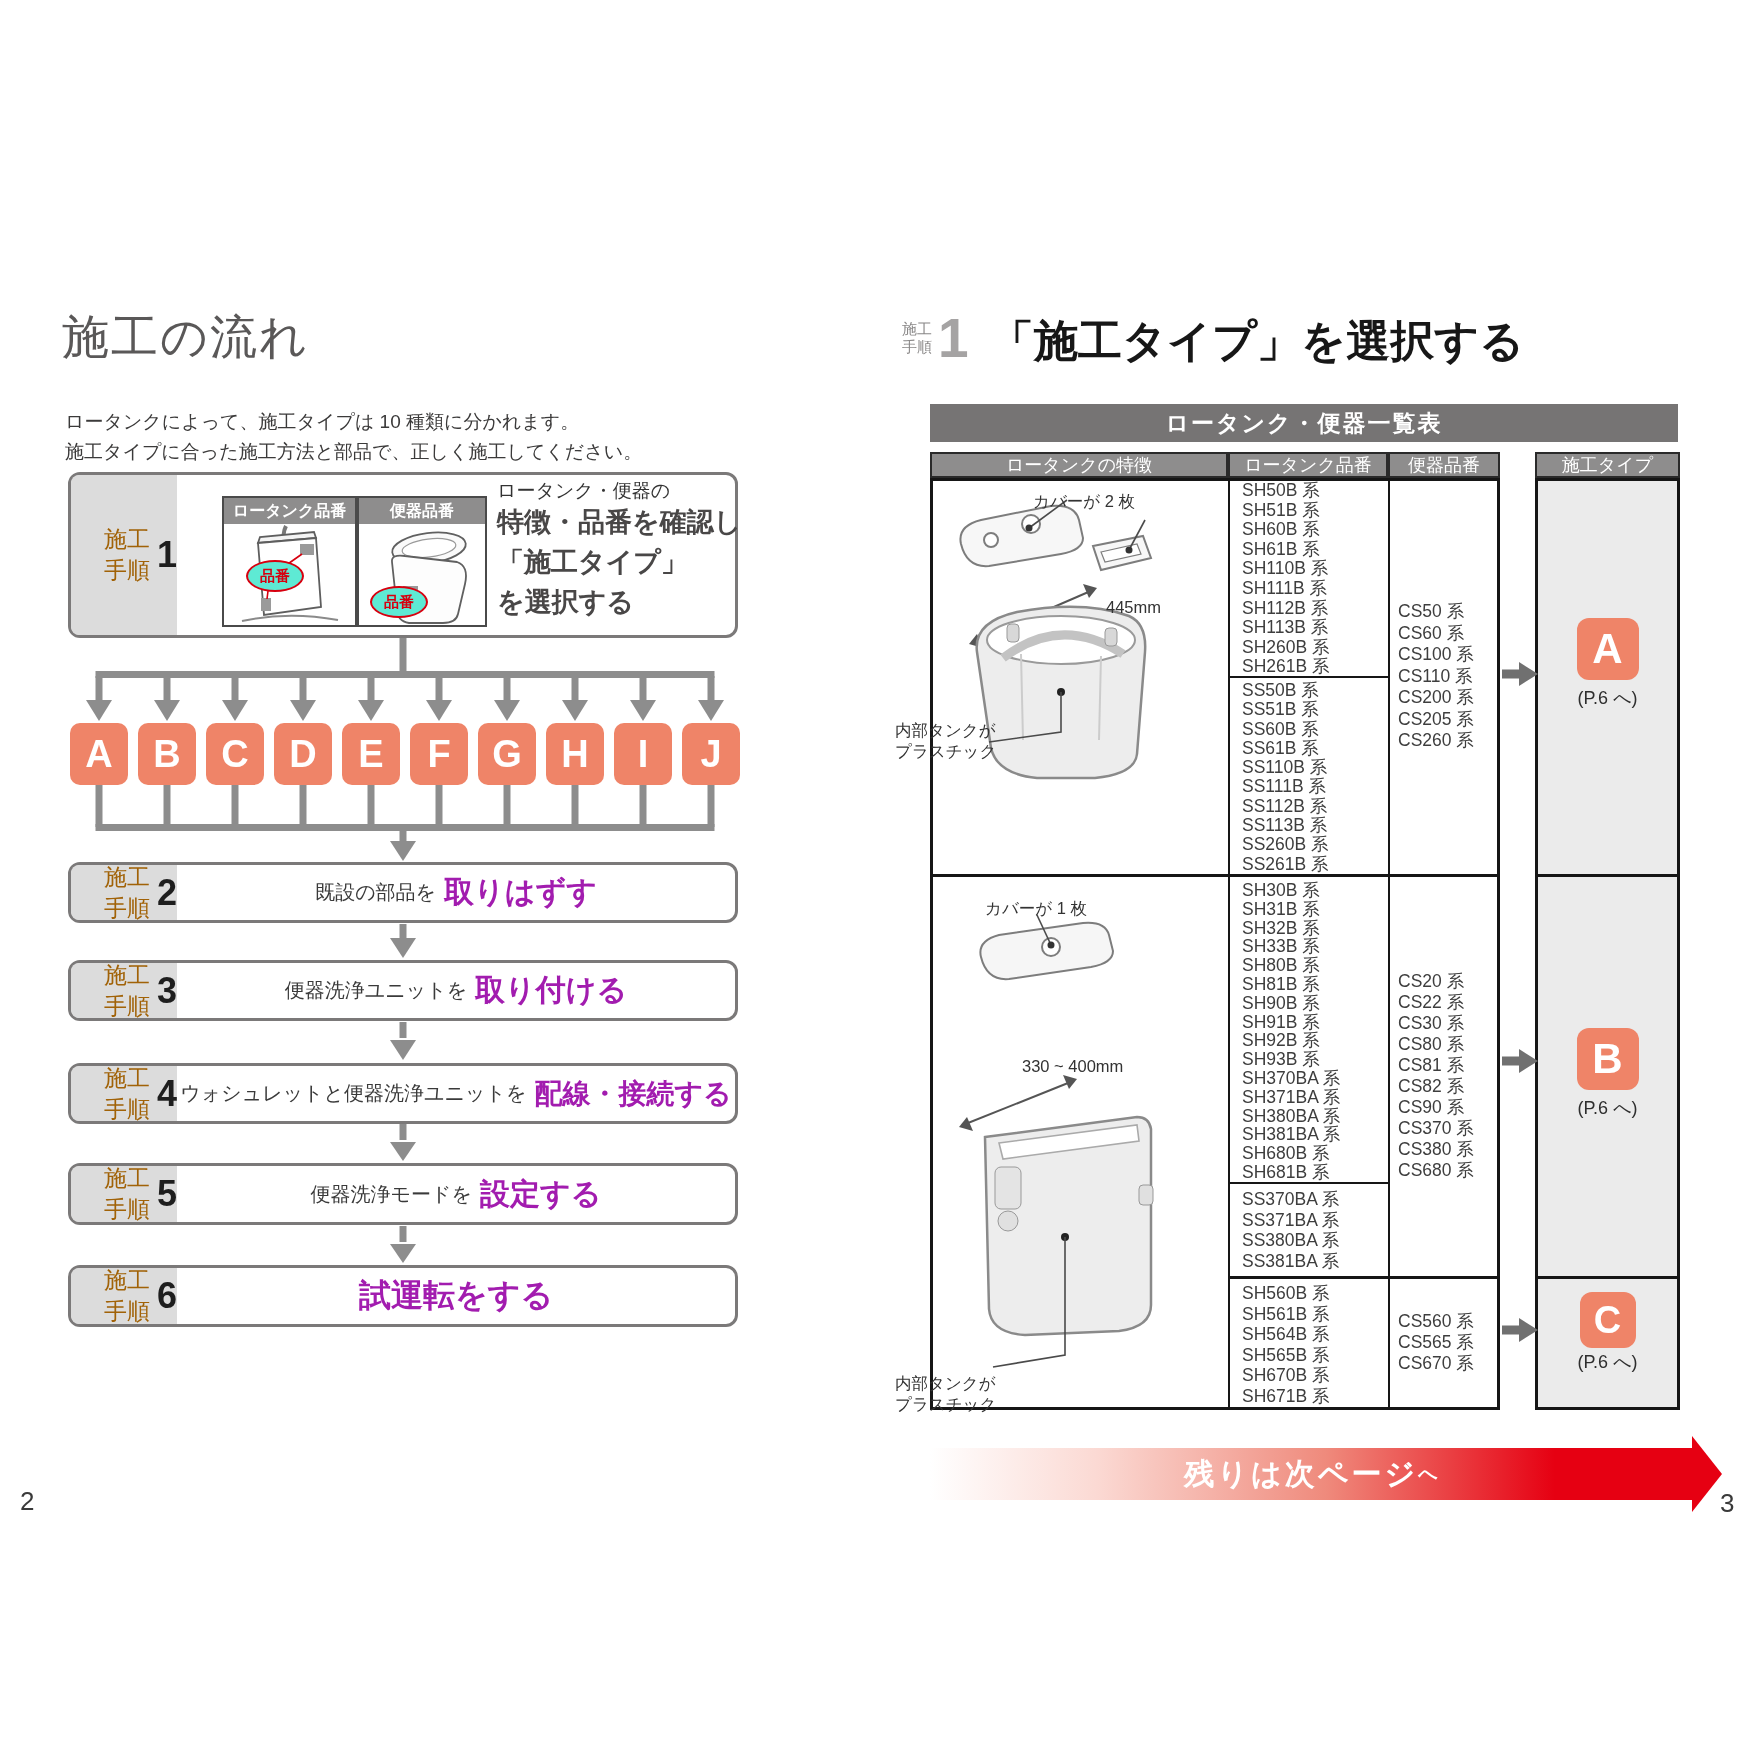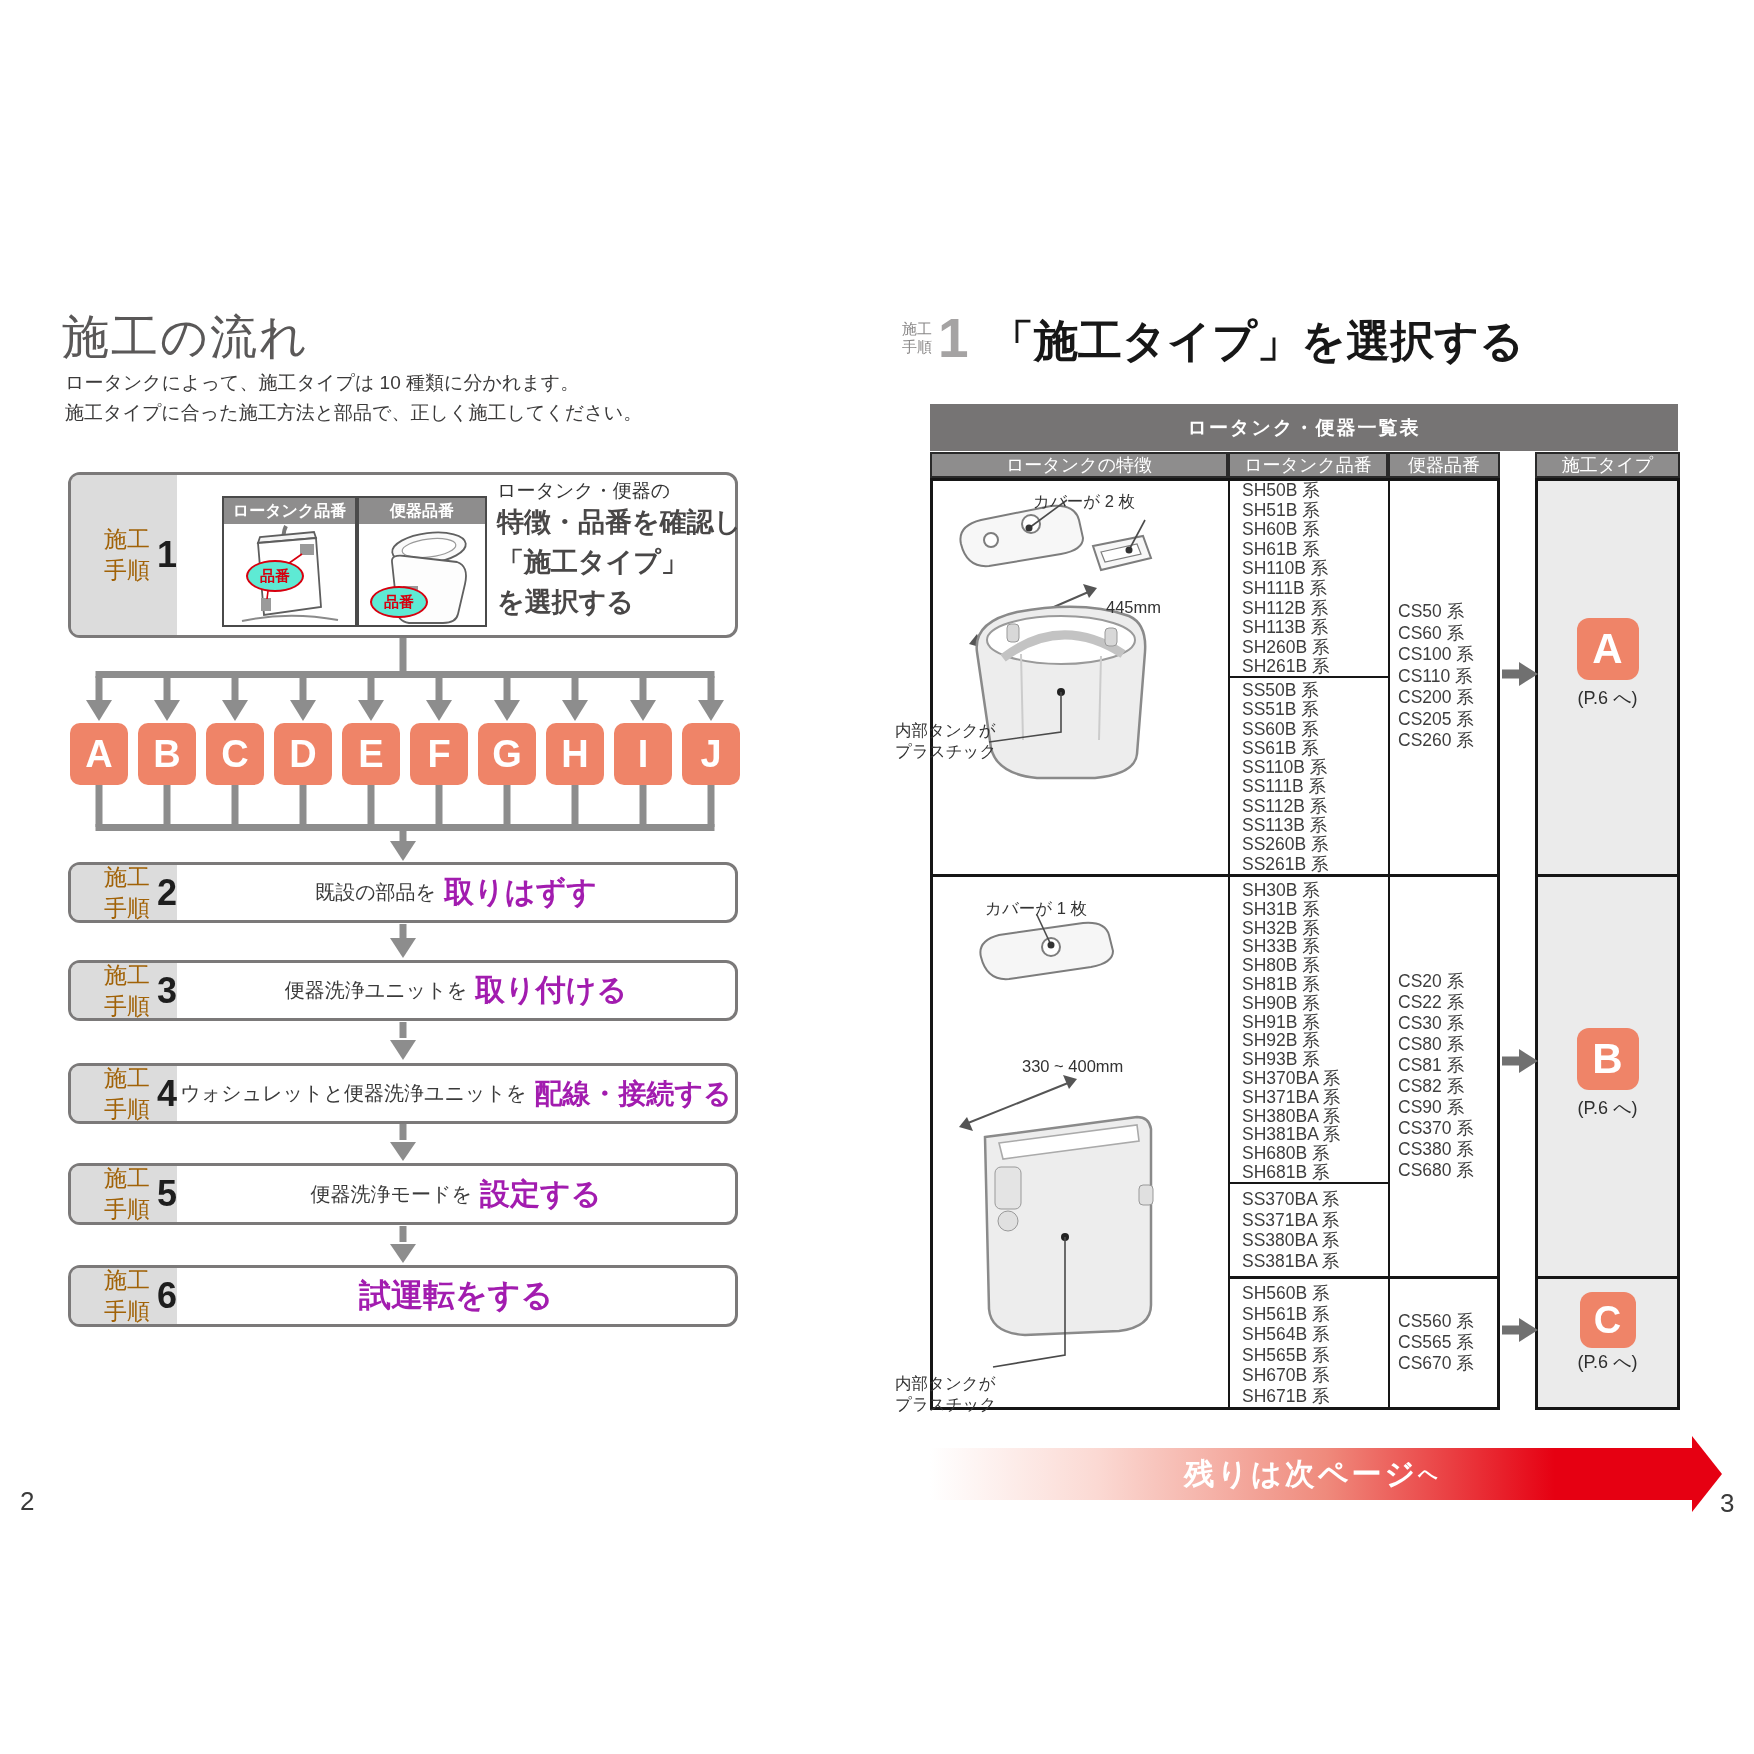--- a/index.html
+++ b/index.html
@@ -1,21 +1,21 @@
 <!DOCTYPE html>
 <html><head>
 <meta charset="utf-8">
 <style>
   html,body{margin:0;padding:0;background:#fff;}
   #canvas{position:relative;width:1754px;height:1754px;background:#ffffff;overflow:hidden;
           font-family:"Liberation Sans","DejaVu Sans",sans-serif;color:#333;}
   .abs{position:absolute;}
   
   .l-title{left:62px;top:306px;font-size:47px;font-weight:normal;color:#5a5858;letter-spacing:2px;}
-  .l-intro{left:65px;top:368px;font-size:19px;color:#3b3a3a;line-height:30px;}
+  .l-intro{left:65px;top:407px;font-size:19px;color:#3b3a3a;line-height:30px;}
   .step-box{left:68px;width:670px;background:#fff;border:3px solid #7b7979;border-radius:12px;display:flex;box-sizing:border-box;}
   .step-label{width:106px;background:#dcdcdc;border-radius:8px 0 0 8px;display:flex;align-items:center;justify-content:center;gap:3px;flex:none;}
   .step-prefix{font-size:23px;color:#a16207;margin-left:33px;}
   .step-num{font-size:36px;font-weight:bold;color:#1e1e1e;}
   .step-content{flex:1;display:flex;align-items:center;justify-content:center;gap:8px;}
   .step-plain{font-size:20px;color:#3a3a3a;}
   .step-bold{font-size:30px;font-weight:bold;color:#a21caf;}
   .panelhead{background:#8e8d8d;color:#fff;font-size:16px;font-weight:bold;height:26px;display:flex;align-items:center;justify-content:center;}
   .panel{background:#fff;border:2px solid #4a4a4a;box-sizing:border-box;}
   .stamp{border:2.5px solid #d7000f;border-radius:50%;color:#d7000f;background:#5eead4;font-size:15px;font-weight:bold;
@@ -23,21 +23,21 @@
   .s1-lead{font-size:19px;color:#333;}
   .s1-bold{font-size:27px;font-weight:900;color:#494747;line-height:40px;}
   .badge-row{left:70px;top:723px;width:670px;height:62px;display:flex;justify-content:space-between;z-index:3;}
   .type-badge{width:58px;height:62px;background:#ef8468;border-radius:10px;color:#fff;font-size:38px;font-weight:800;
               display:flex;align-items:center;justify-content:center;}
   .pageno{font-size:26px;color:#3a3a3a;}
   
   .r-prefix{left:902px;top:320px;font-size:15px;line-height:18px;color:#8a8888;}
   .r-num{left:938px;top:306px;font-size:55px;font-weight:bold;color:#a5a3a3;}
   .r-title{left:990px;top:312px;font-size:44px;font-weight:900;color:#171717;letter-spacing:0px;}
-  .tbl-banner{left:930px;top:404px;width:748px;height:47px;background:#767474;color:#fff;font-size:19px;font-weight:bold;
+  .tbl-banner{left:930px;top:404px;width:748px;height:38px;background:#767474;color:#fff;font-size:23px;font-weight:bold;
               display:flex;align-items:center;justify-content:center;letter-spacing:2px;}
   .colhead{background:#8e8d8d;color:#fff;font-size:18px;height:26px;top:452px;display:flex;align-items:center;justify-content:center;
            border:2px solid #2a2a2a;box-sizing:border-box;}
   .tbl-body{left:930px;top:478px;width:570px;height:932px;border:3px solid #161616;box-sizing:border-box;background:#fff;}
   .grid{background:#161616;}
   .code-line{font-size:17.5px;color:#3e3e3e;white-space:nowrap;}
   .codes{z-index:4;}
   .type-body{left:1535px;top:478px;width:145px;height:932px;background:#ebebeb;border:3px solid #161616;box-sizing:border-box;}
   .type-cell{left:1535px;width:145px;display:flex;flex-direction:column;align-items:center;z-index:4;}
   .big-badge{background:#ef8468;border-radius:12px;color:#fff;font-weight:800;display:flex;align-items:center;justify-content:center;}

